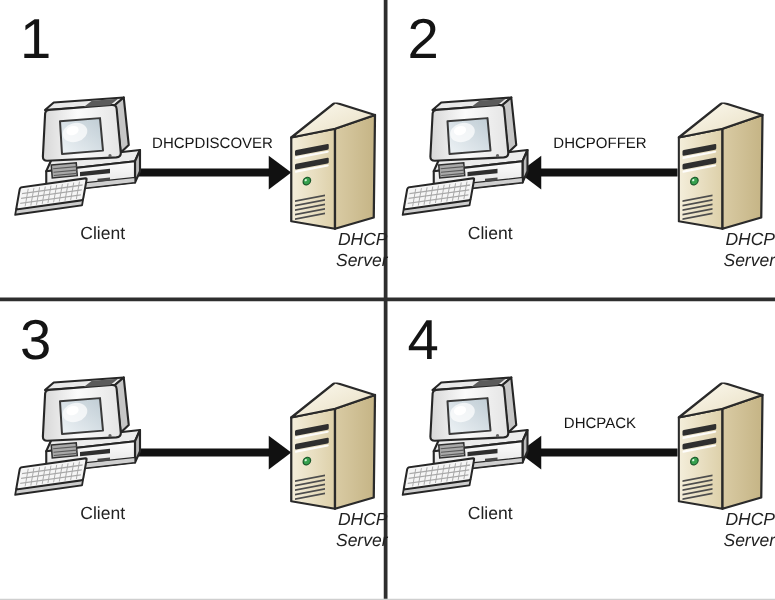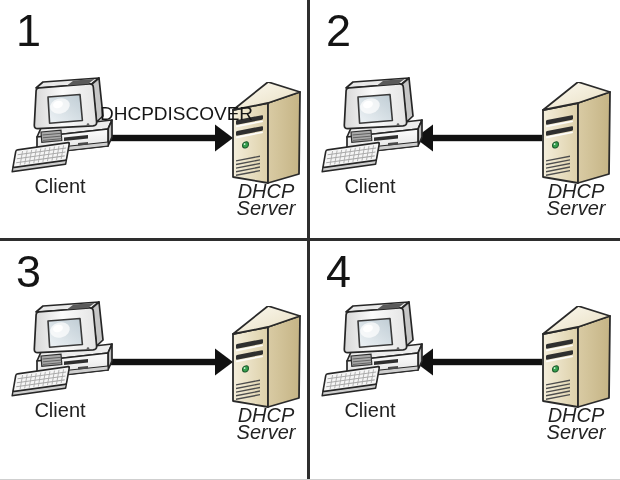--- a/index.html
+++ b/index.html
@@ -22,23 +22,23 @@
   .qnum { position:absolute; left:16px; top:8px; font-size:45px; line-height:45px;
           color:#141414; }
 
   .client-art { position:absolute; left:8px;  top:calc(76px + var(--dy)); width:108px; height:108px; z-index:2; }
   .server-art { position:absolute; left:232px; top:calc(82px + var(--dy)); width:70px;  height:103px; z-index:2; }
 
   .arrow { position:absolute; left:104px; top:calc(123px + var(--dy)); width:130px; height:30px; z-index:1; }
   .arrow.left { transform:scaleX(-1); }
 
   .msg { position:absolute; left:100px; top:calc(105px + var(--dy)); width:140px;
-         text-align:center; font-size:19px; line-height:18px; white-space:nowrap; z-index:3; color:#161616; }
-
-  .lbl { position:absolute; font-size:20px; line-height:17px; text-align:center; z-index:3; color:#222; }
+         text-align:center; font-size:12px; line-height:18px; white-space:nowrap; z-index:3; color:#161616; }
+
+  .lbl { position:absolute; font-size:14px; line-height:17px; text-align:right; z-index:3; color:#222; }
   .client-label { left:20px;  top:calc(178px + var(--dy)); width:80px; }
   .server-label { left:222px; top:calc(183px + var(--dy)); width:88px;font-style:italic; }
 </style>
 </head>
 <body>
 
 <svg width="0" height="0" style="position:absolute" aria-hidden="true">
   <defs>
     <linearGradient id="gSrvFront" x1="0" y1="0" x2="1" y2="0">
       <stop offset="0" stop-color="#f4eedb"></stop>
@@ -148,20 +148,21 @@
       </svg>
     <div class="lbl client-label">Client</div>
     <div class="lbl server-label">
       <div>DHCP</div>
       <div>Server</div>
     </div>
   </section>
 
   <section class="quadrant q2">
     <div class="qnum">2</div>
+    <div class="msg">DHCPOFFER</div>
     <svg class="arrow left">
         <use href="#sym-arrow"></use>
       </svg>
     <svg class="client-art">
         <use href="#sym-client"></use>
       </svg>
     <svg class="server-art">
         <use href="#sym-server"></use>
       </svg>
     <div class="lbl client-label">Client</div>
@@ -184,20 +185,21 @@
       </svg>
     <div class="lbl client-label">Client</div>
     <div class="lbl server-label">
       <div>DHCP</div>
       <div>Server</div>
     </div>
   </section>
 
   <section class="quadrant q4 shift-up">
     <div class="qnum">4</div>
+    <div class="msg">DHCPACK</div>
     <svg class="arrow left">
         <use href="#sym-arrow"></use>
       </svg>
     <svg class="client-art">
         <use href="#sym-client"></use>
       </svg>
     <svg class="server-art">
         <use href="#sym-server"></use>
       </svg>
     <div class="lbl client-label">Client</div>

